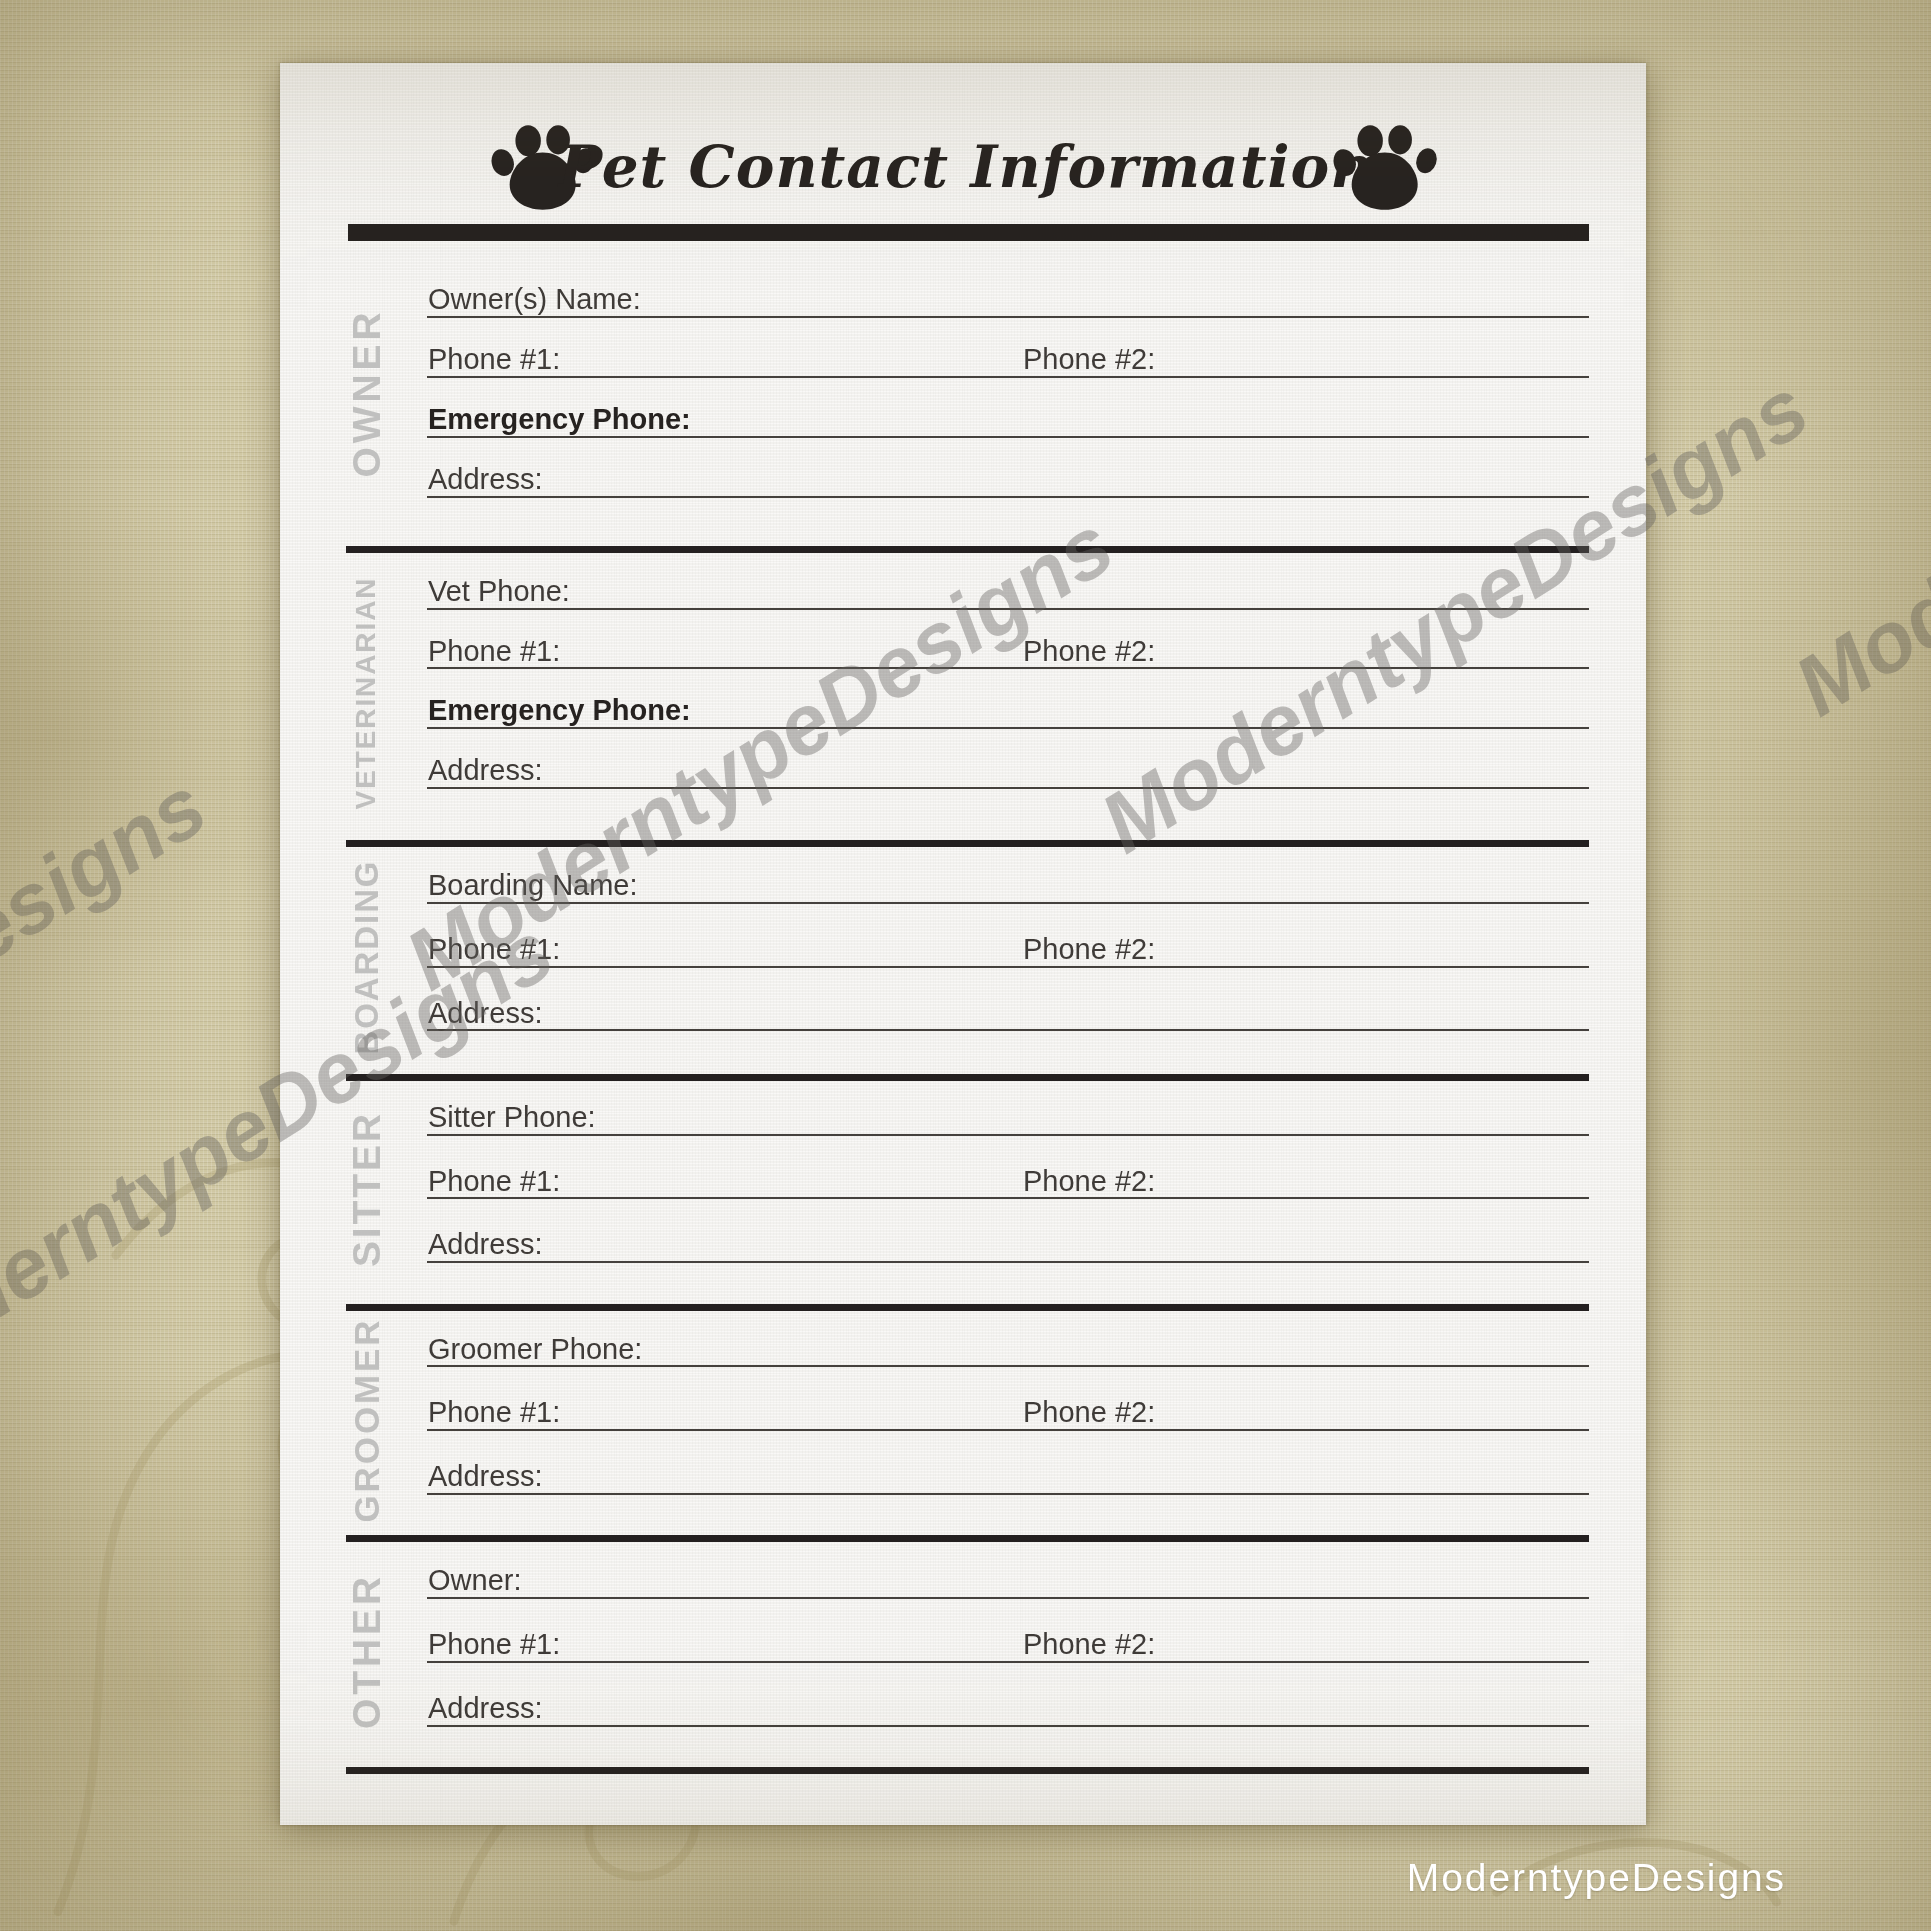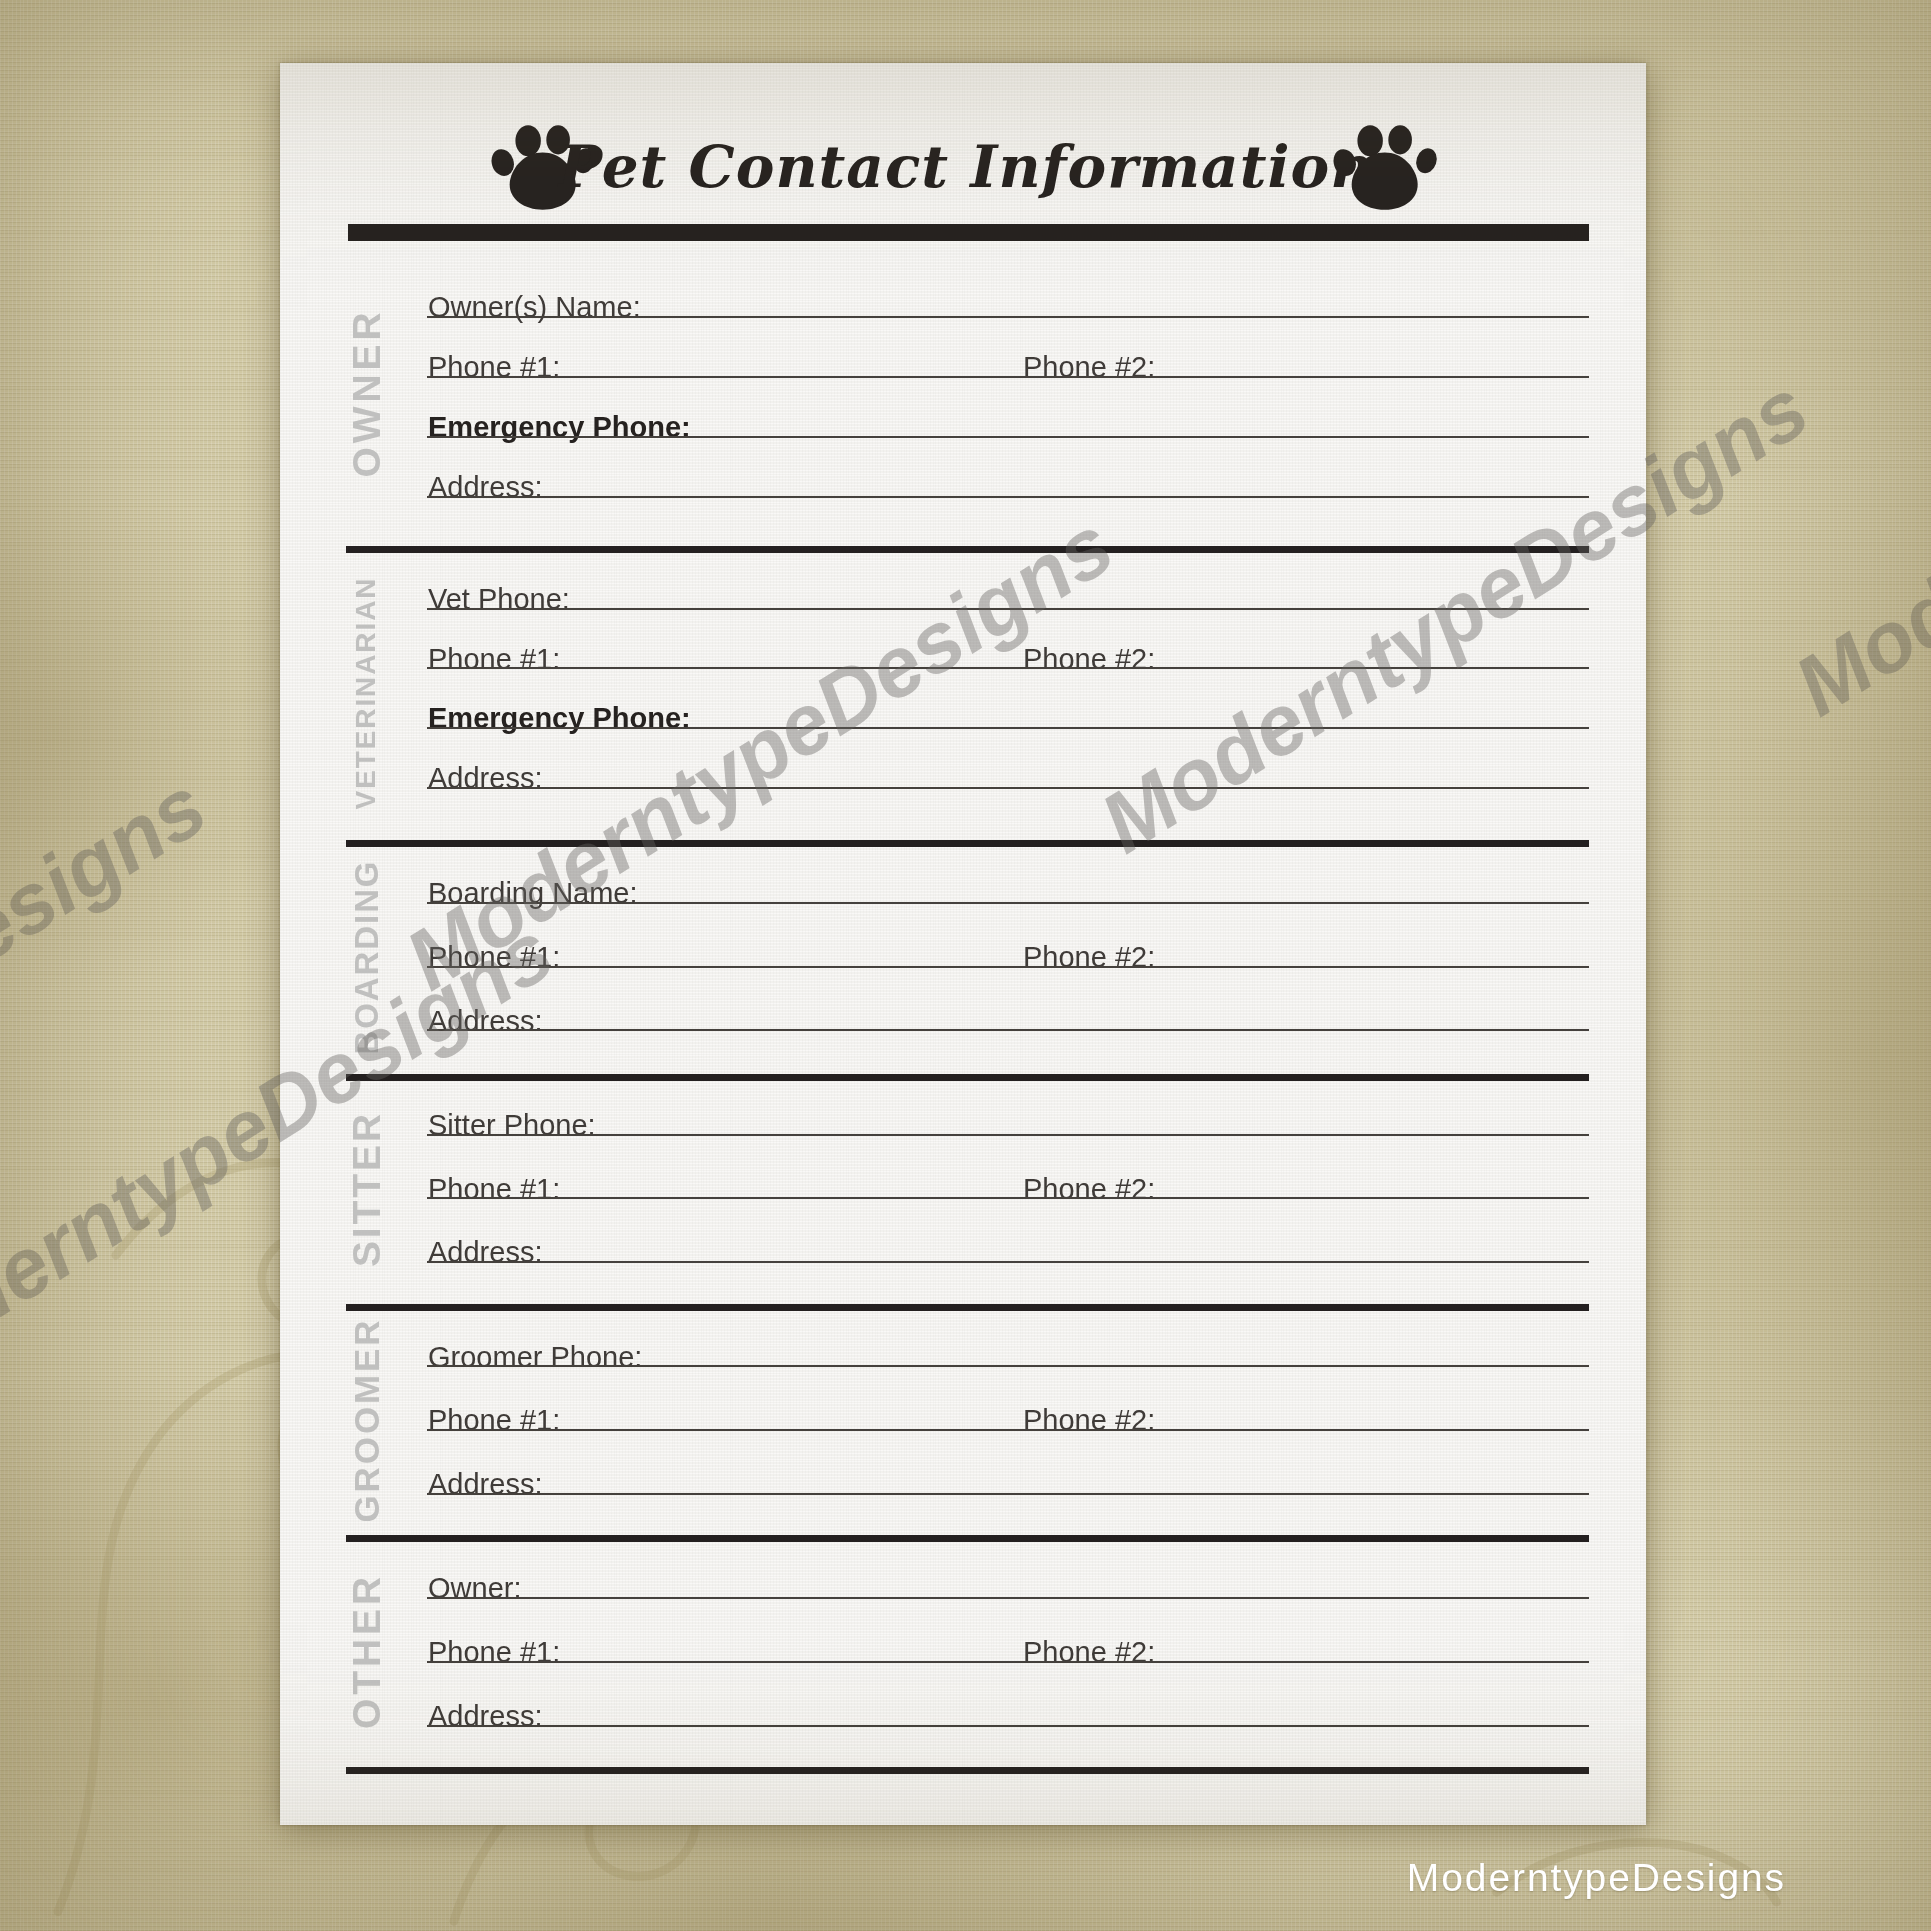--- a/index.html
+++ b/index.html
@@ -24,21 +24,21 @@
     background-image:
       repeating-linear-gradient(90deg, rgba(0,0,0,0.02) 0 1px, rgba(0,0,0,0) 1px 2.9px),
       repeating-linear-gradient(0deg, rgba(255,255,255,0.35) 0 1px, rgba(0,0,0,0.015) 1px 2.9px);
     box-shadow:0 5.8px 33px rgba(70,58,22,0.45), 0 0 3.9px rgba(70,58,22,0.35);}
   .titlebar{position:absolute;left:68px;top:161px;width:1241px;height:17.4px;background:#262220;}
   .page-title{position:absolute;left:686px;top:70px;transform:translateX(-50%);
     font-family:"DejaVu Serif",serif;font-style:italic;font-weight:700;
     font-size:58px;color:#262220;white-space:nowrap;letter-spacing:1px;}
   .paw{position:absolute;width:109px;height:94px;fill:#262220;}
   .divider{position:absolute;left:66px;width:1243px;height:6.8px;background:#242020;}
-  .flabel{position:absolute;font-size:29px;line-height:1;color:#3f3b38;white-space:nowrap;margin-top:8px;}
+  .flabel{position:absolute;font-size:29px;line-height:1;color:#3f3b38;white-space:nowrap;}
   .flabel.bold{font-weight:700;color:#262220;}
   .fline{position:absolute;left:147px;width:1162px;height:1.9px;background:#45413d;cursor:text;}
   .vlabel{position:absolute;left:86px;transform:translate(-50%,-50%) rotate(-90deg);
     font-weight:700;color:#c0c0bf;white-space:nowrap;line-height:1;}
   
   .wm-layer{position:absolute;inset:0;pointer-events:none;}
   .wm{position:absolute;font-weight:700;font-style:italic;font-size:85px;
       color:rgba(100,98,94,0.40);white-space:nowrap;transform-origin:left center;
       transform:rotate(-32deg);letter-spacing:0;}
   .brand{position:absolute;right:145px;top:1856px;font-size:39px;letter-spacing:1.9px;

